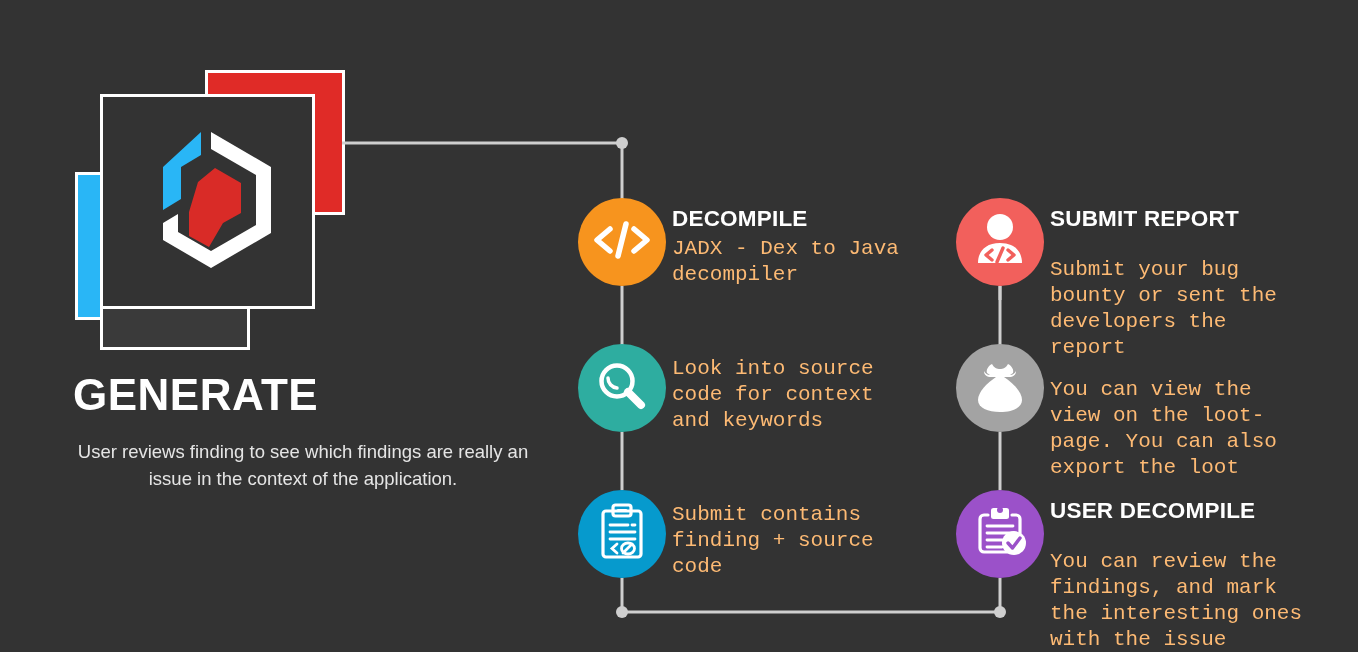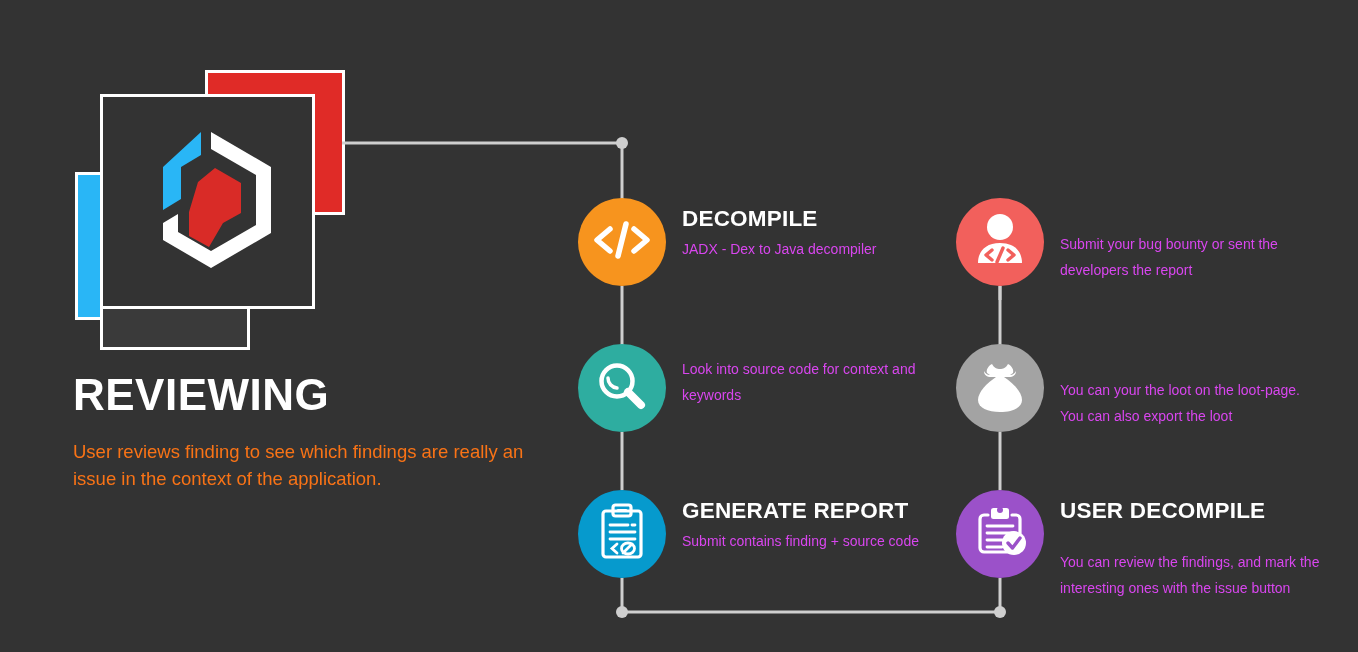--- a/index.html
+++ b/index.html
@@ -26,41 +26,41 @@
   .logo-mark{ position:absolute; left:50%; top:50%; transform:translate(-50%,-50%); }
 
   
   .title{
     position:absolute; left:73px; top:370px;
     font-size:44px; font-weight:bold; color:#ffffff;
     letter-spacing:0.5px;
   }
   .subtitle{
     position:absolute; left:73px; top:438px; width:460px;
-    font-size:18.5px; line-height:27px; color:#f97316; font-weight:400;
+    font-size:18.5px; line-height:27px; color:#e5e5e5; font-weight:400;text-align:center;
   }
 
   
   .connect-svg{ position:absolute; left:0; top:0; width:1358px; height:652px; pointer-events:none; }
 
   
   .node{ position:absolute; }
   .node .bubble{
     position:absolute; left:0; top:0;
     width:88px; height:88px; border-radius:50%;
     display:flex; align-items:center; justify-content:center;
   }
-  .node .txt{ position:absolute; left:104px; top:8px; }
+  .node .txt{ position:absolute; left:94px; top:8px; }
   .node .n-title{
     font-size:22.5px; font-weight:bold; color:#ffffff;
     letter-spacing:0.2px; white-space:nowrap;
   }
   .node .n-desc{
-    margin-top:4px; font-size:14px; line-height:26px;
-    color:#d946ef; font-weight:400;
+    margin-top:4px; font-size:21px; line-height:26px;
+    color:#fdba74; font-weight:400;font-family:Liberation Mono, monospace;
   }
   .w-left  .n-desc{ width:250px; }
   .w-right .n-desc{ width:262px;margin-top:25px; }
 </style>
 </head>
 <body>
 
 <div id="stage">
 
   <div class="logo-stack">
@@ -74,21 +74,21 @@
           <path d="M88 12 L148 47 L148 113 L88 148 L40 120 L40 103 L55 94 L55 112 L88 131 L133 105 L133 55 L88 29 Z" fill="#ffffff"></path>
 
           <path d="M78 12 L78 35 L58 47 L58 79 L40 90 L40 47 Z" fill="#29b6f6"></path>
 
           <path d="M92 48 L118 63 L118 93 L100 103 L86 127 L66 116 L66 92 L75 62 Z" fill="#d92b27"></path>
         </svg>
       </span>
     </div>
   </div>
 
-  <div class="title">REVIEWING</div>
+  <div class="title">GENERATE</div>
   <div class="subtitle">User reviews finding to see which findings are really an issue in the context of the application.</div>
 
   <svg class="connect-svg">
     <g stroke="#cfcfcf" stroke-width="3" fill="#cfcfcf">
 
       <line x1="342" y1="143" x2="622" y2="143"></line>
       <line x1="622" y1="143" x2="622" y2="200"></line>
       <circle cx="622" cy="143" r="6" stroke="none"></circle>
 
       <line x1="622" y1="286" x2="622" y2="345"></line>
@@ -155,59 +155,59 @@
           </g>
           <g fill="none" stroke="#ffffff" stroke-width="2.8" stroke-linecap="round">
             <path d="M20 41 L15 45.5 L20 50"></path>
             <ellipse cx="31" cy="45.5" rx="6.5" ry="5.5"></ellipse>
             <line x1="35" y1="41" x2="26" y2="50"></line>
           </g>
         </svg>
       </span>
     </div>
     <div class="txt">
-      <div class="n-title">GENERATE REPORT</div>
       <div class="n-desc">Submit contains finding + source code</div>
     </div>
   </div>
 
   <div class="node w-right" style="left:956px; top:198px;">
     <div class="bubble" style="background:#f2605c;">
       <span>
         <svg width="58" height="58" viewBox="0 0 58 58">
           <circle cx="29" cy="16" r="13" fill="#ffffff"></circle>
           <path d="M29 32 C14 32 7 41 7 52 L51 52 C51 41 44 32 29 32 Z" fill="#ffffff"></path>
           <g fill="none" stroke="#f2605c" stroke-width="3.4" stroke-linecap="round" stroke-linejoin="round">
             <polyline points="21,39 15,44 21,49"></polyline>
             <polyline points="37,39 43,44 37,49"></polyline>
             <line x1="32" y1="37" x2="26" y2="51"></line>
           </g>
         </svg>
       </span>
     </div>
     <div class="txt">
+      <div class="n-title">SUBMIT REPORT</div>
       <div class="n-desc">Submit your bug bounty or sent the developers the report</div>
     </div>
   </div>
 
   <div class="node w-right" style="left:956px; top:344px;">
     <div class="bubble" style="background:#a3a3a3;">
       <span>
         <svg width="52" height="56" viewBox="0 0 52 56">
           <path d="M18 6 C14 8 12 12 13 15 L16 17 C13 17 11 15 10 13
                    C10 17 13 19 17 19 L35 19 C39 19 42 17 42 13
                    C41 15 39 17 36 17 L39 15 C40 12 38 8 34 6
                    C32 10 29 11 26 11 C23 11 20 10 18 6 Z" fill="#ffffff"></path>
           <path d="M22 19 C13 25 4 34 4 42 C4 50 14 54 26 54
                    C38 54 48 50 48 42 C48 34 39 25 30 19 Z" fill="#ffffff"></path>
         </svg>
       </span>
     </div>
     <div class="txt">
-      <div class="n-desc">You can your the loot on the loot-page. You can also export the loot</div>
+      <div class="n-desc">You can view the view on the loot-page. You can also export the loot</div>
     </div>
   </div>
 
   <div class="node w-right" style="left:956px; top:490px;">
     <div class="bubble" style="background:#9b51c9;">
       <span>
         <svg width="56" height="58" viewBox="0 0 56 58">
           <path d="M40 12 L44 12 A4 4 0 0 1 48 16 L48 33
                    M48 45 A4 4 0 0 1 44 49 L12 49 A4 4 0 0 1 8 45
                    L8 16 A4 4 0 0 1 12 12 L16 12" fill="none" stroke="#ffffff" stroke-width="3.2" stroke-linecap="round"></path>

